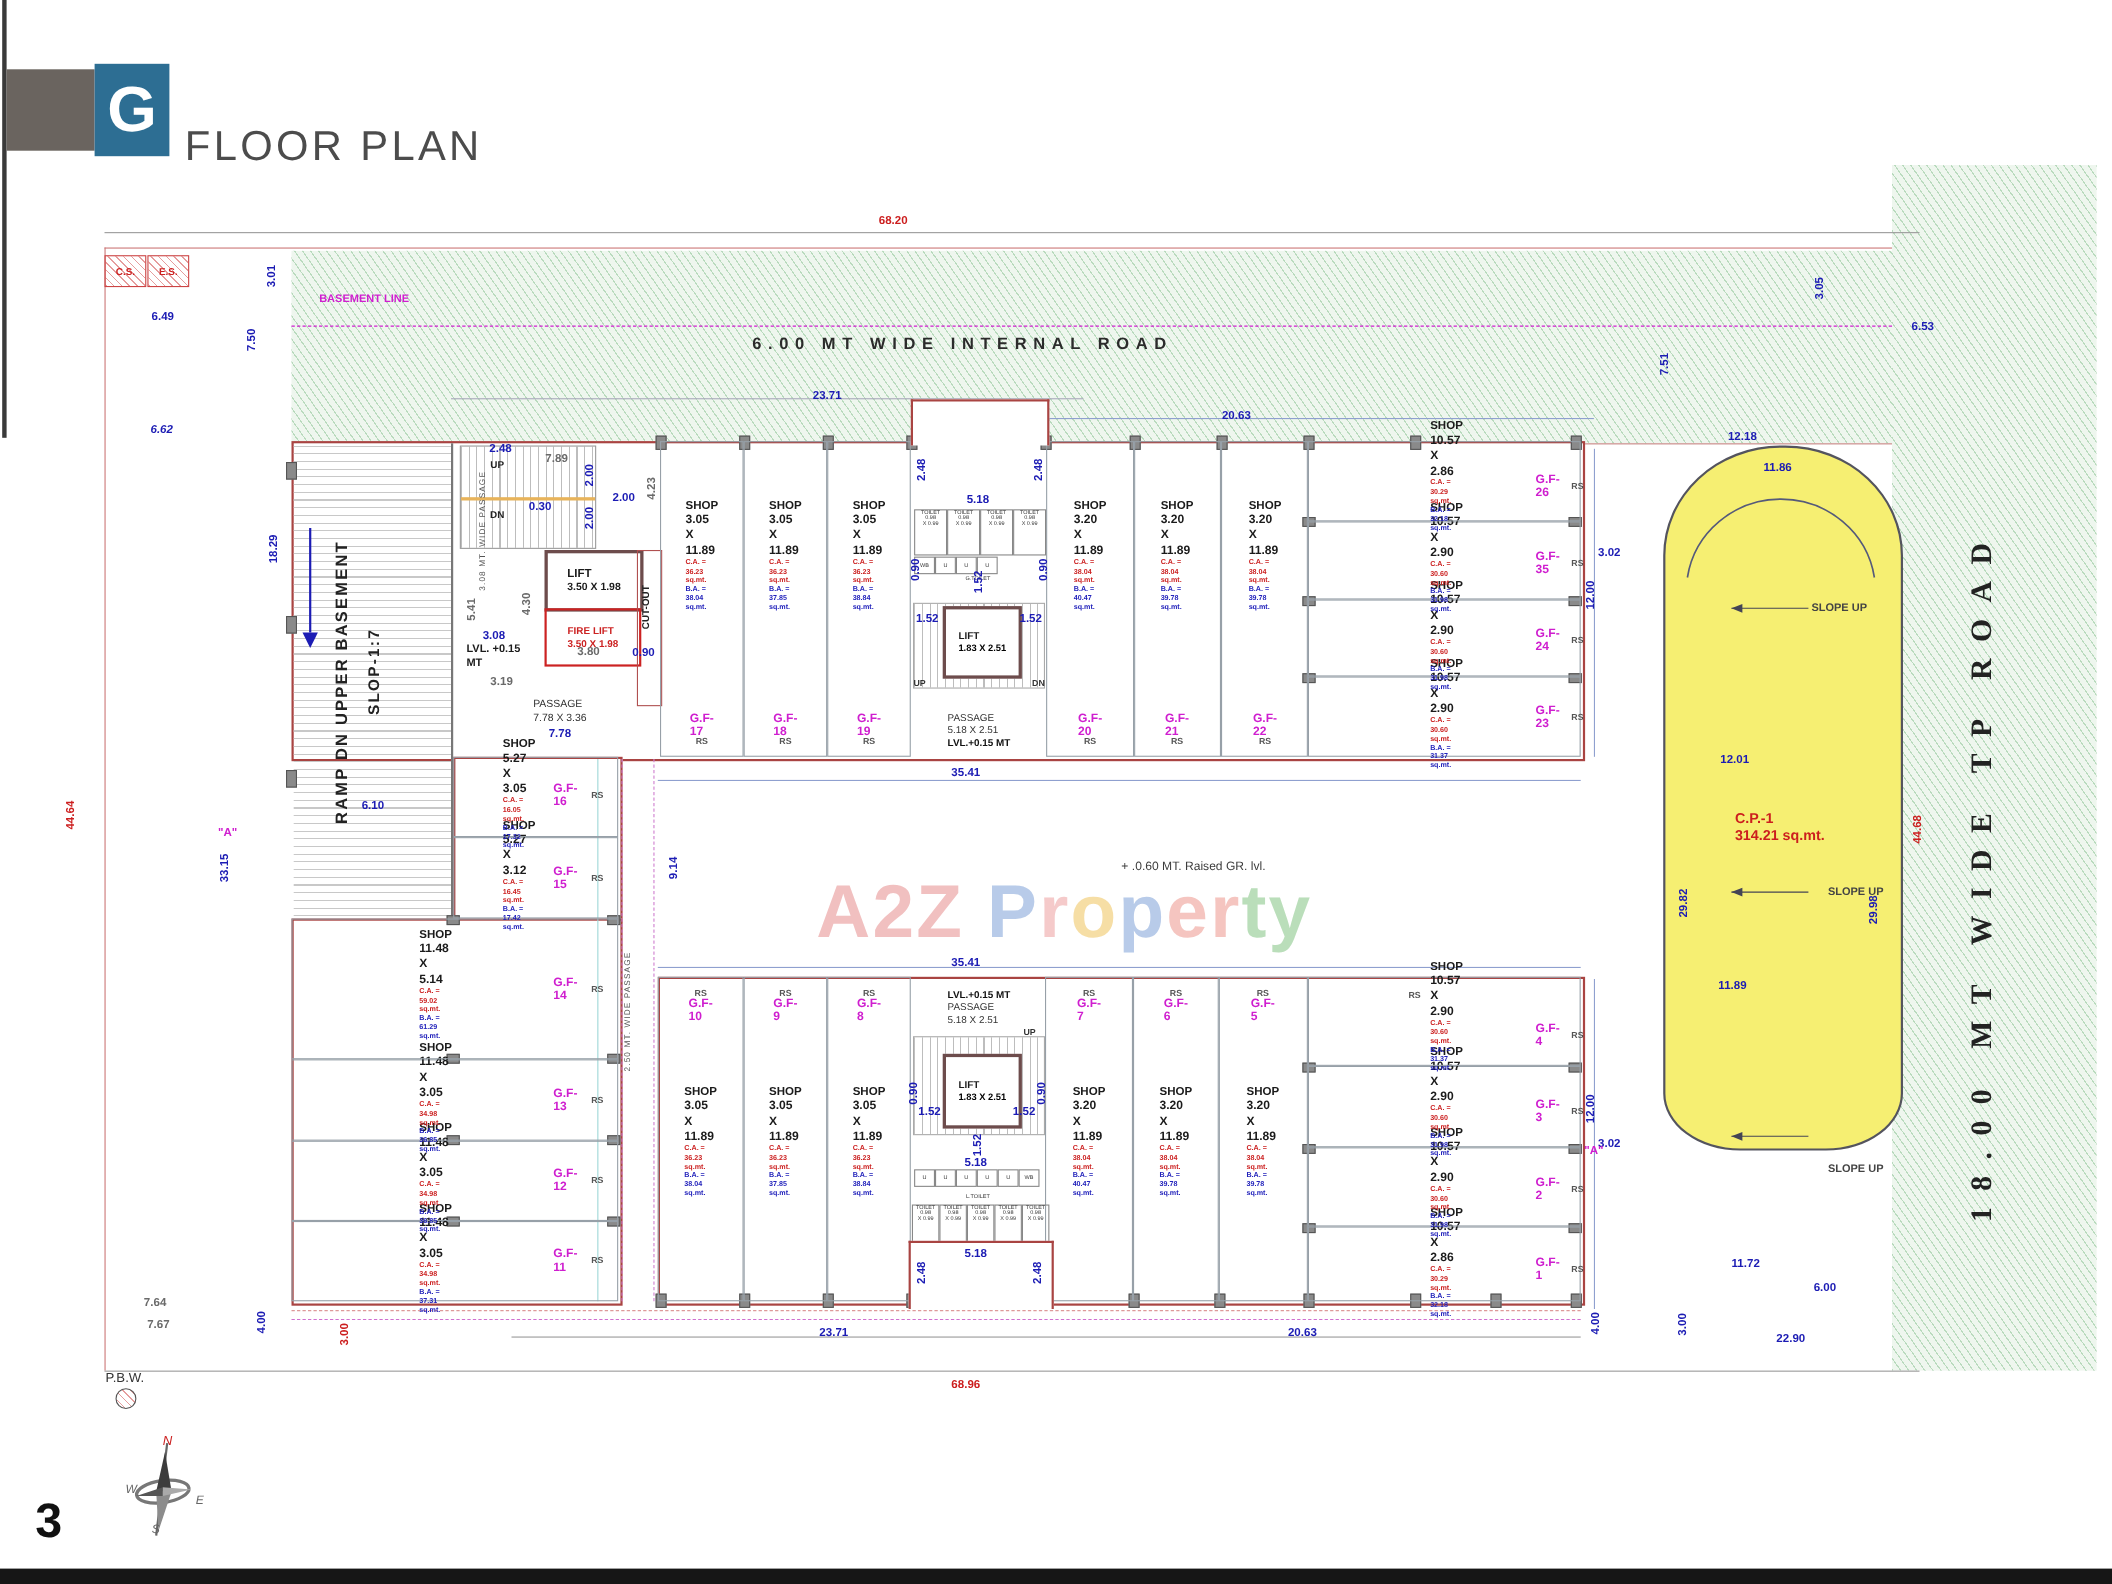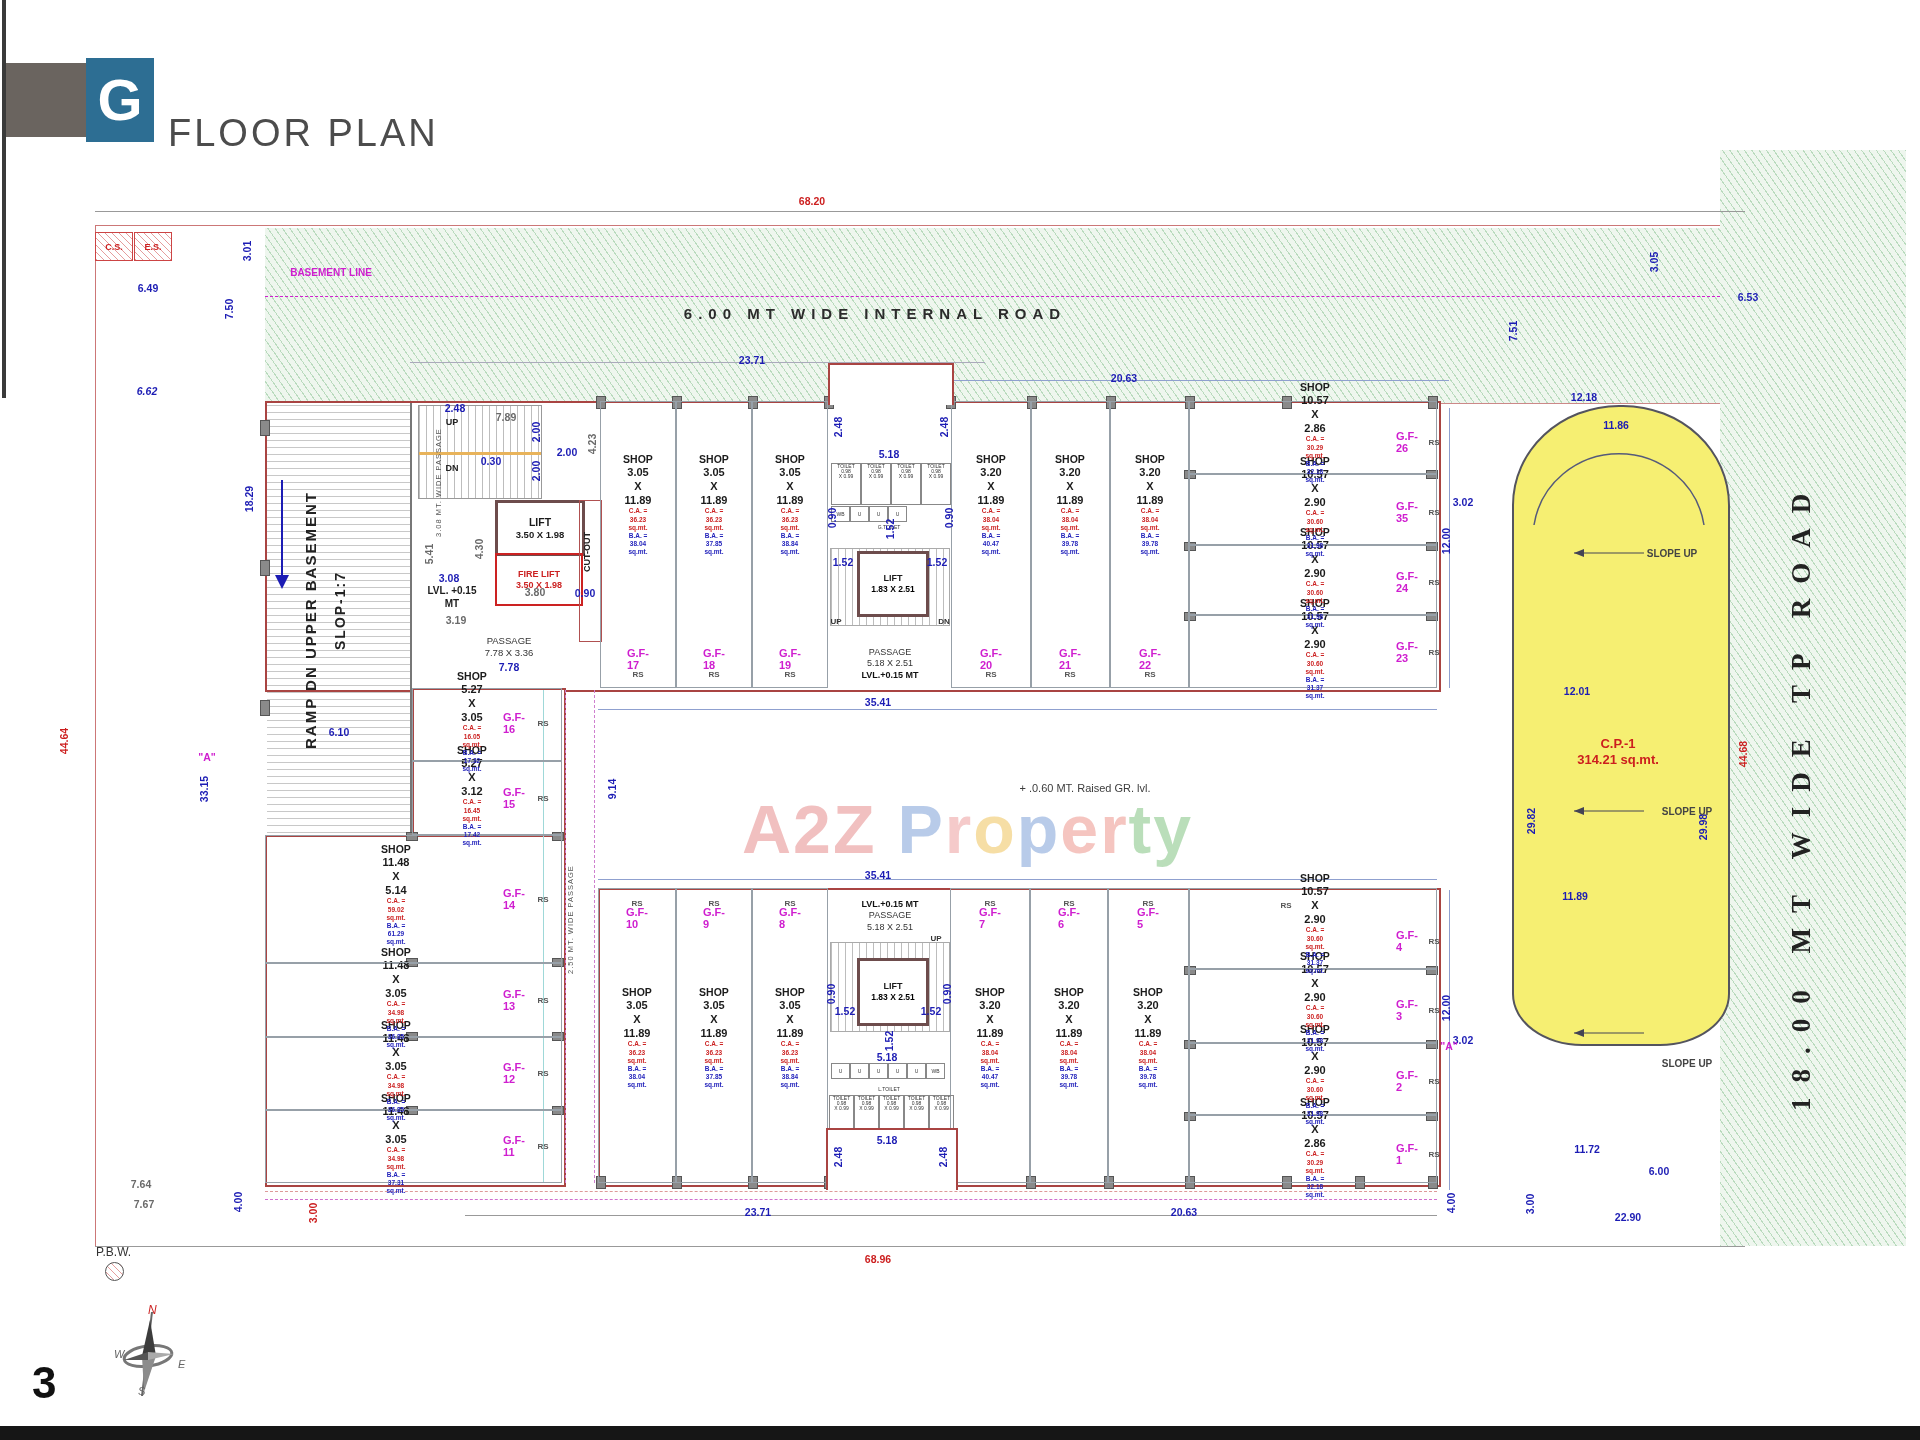--- a/index.html
+++ b/index.html
@@ -9,21 +9,21 @@
   .ctr{transform:translate(-50%,-50%);white-space:nowrap;}
   .rot{transform:translate(-50%,-50%) rotate(-90deg);white-space:nowrap;}
   .dim{font-weight:bold;font-size:10.5px;}
   .vtext{writing-mode:vertical-rl;transform:rotate(180deg);text-align:center;}
   .hatch-road{background-color:#eef6ee;
     background-image:repeating-linear-gradient(55deg,rgba(120,185,130,.45) 0 1px,transparent 1px 6px);}
   .ramp-hatch{background-image:repeating-linear-gradient(0deg,#c8c8c8 0 1px,transparent 1px 7px);}
   .stair-hatch{background-image:repeating-linear-gradient(90deg,#bdbdbd 0 1px,transparent 1px 7px);}
   .strip{border:2px solid #a94442;background:#fff;}
   .shop-box{border:1px solid #97a0a8;box-sizing:border-box;}
-  .shop-text{text-align:center;line-height:1.25;}
+  .shop-text{text-align:left;line-height:1.25;}
   .shop-name{font-size:10.5px;font-weight:bold;color:#1b1b1b;}
   .shop-size{font-size:11px;font-weight:bold;color:#1b1b1b;}
   .shop-ca{font-size:6.5px;font-weight:bold;}
   .shop-ba{font-size:6.5px;font-weight:bold;}
   .gf{font-size:11px;font-weight:bold;}
   .rs{font-size:8px;font-weight:bold;color:#555;}
   .tiny{font-size:5px;line-height:5px;text-align:center;color:#333;}
   .hatchbox{background-image:repeating-linear-gradient(45deg,rgba(204,60,60,.5) 0 1px,transparent 1px 5px);}
   .pier{background:#8a8a8a;border:1px solid #555;box-sizing:border-box;}
 </style>

